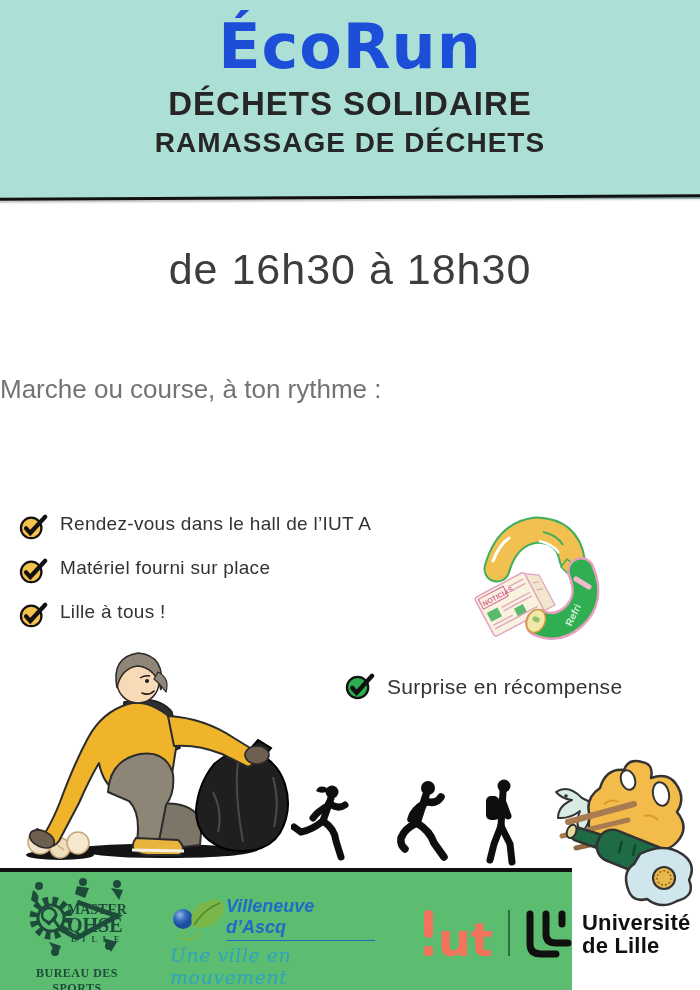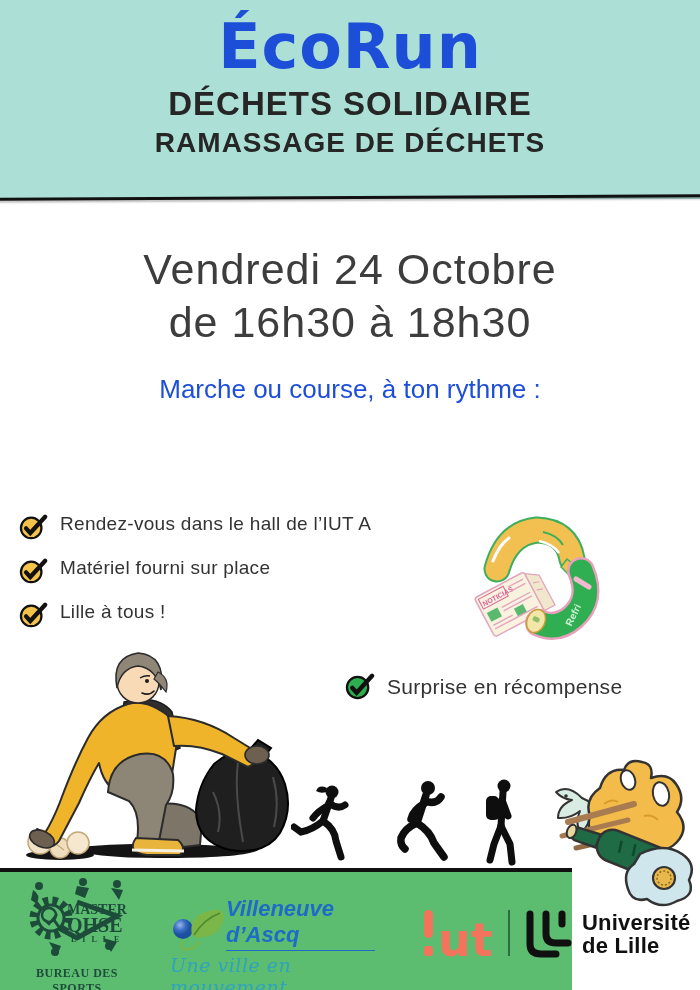--- a/index.html
+++ b/index.html
@@ -14,22 +14,22 @@
             font-size:62px; color:#1d4ed8; letter-spacing:1px; margin-top:10px; }
   .header .sub1 { font-weight:700; font-size:33px; color:#262626; letter-spacing:1px; margin-top:2px; }
   .header .sub2 { font-weight:700; font-size:28px; color:#262626; letter-spacing:1px; margin-top:4px; }
   .header-rule { position:absolute; left:-4px; top:196px; width:708px; height:3px;
             background:#111; transform:rotate(-0.3deg);
             box-shadow:0 2px 2px rgba(0,0,0,0.25); }
 
   
   .date-block { position:absolute; left:0; top:243px; width:700px; text-align:center;
             font-size:43px; line-height:53px; color:#3d3d3d; letter-spacing:1px; }
-  .tagline-block { position:absolute; left:0; top:365px; width:700px; text-align:center;
-            font-size:26px; line-height:49px; color:#1d4ed8; }
+  .tagline-block { position:absolute; left:0; top:365px; width:700px; text-align:left;
+            font-size:26px; line-height:49px; color:#737373; }
 
   
   .checklist { position:absolute; left:18px; top:513px; }
   .check-row { display:flex; align-items:flex-start; height:28px; margin-bottom:16px; }
   .check-row svg { width:32px; height:28px; flex:0 0 auto; }
   .check-row .lbl { font-size:19px; color:#333; margin-left:10px; letter-spacing:0.3px; }
 
   .reward-row { position:absolute; left:344px; top:672px; display:flex; align-items:center; }
   .reward-row svg { width:33px; height:29px; }
   .reward-row .lbl { font-size:21px; color:#333; margin-left:10px; letter-spacing:0.3px; }
@@ -46,21 +46,21 @@
   
   .footer { position:absolute; left:0; top:868px; width:572px; height:122px;
             background:#5CBD70; border-top:4px solid #111; }
   .qhse { position:absolute; left:12px; top:4px; width:130px; text-align:center; }
   .qhse svg { width:104px; height:88px; }
   .qhse .caption { font-family:"Liberation Serif", serif; font-weight:700;
             font-size:12px; color:#1D4C3A; letter-spacing:0.5px; margin-top:-2px; }
   .villeneuve { position:absolute; left:170px; top:24px; width:205px; }
   .villeneuve .toprow { display:flex; align-items:flex-end; }
   .villeneuve .mark { width:56px; height:44px; flex:0 0 auto; }
-  .villeneuve .name { font-style:italic; font-weight:700; font-size:22px;
+  .villeneuve .name { font-style:italic; font-weight:700; font-size:18px;
             color:#1F6BC8; padding-bottom:2px; border-bottom:1.5px solid #1F6BC8; }
   .villeneuve .slogan { font-family:"DejaVu Serif", serif; font-style:italic;
             font-size:19px; color:#2FA3BE; margin-top:3px; letter-spacing:0.5px; }
   .iut-logo { position:absolute; left:420px; top:36px; width:75px; height:52px; }
   .footer-divider { position:absolute; left:508px; top:38px; width:2px; height:46px;
             background:rgba(10,40,25,0.55); }
   .univ { position:absolute; left:522px; top:38px; display:flex; align-items:center; }
   .univ svg { width:52px; height:48px; }
   .univ .txt { margin-left:8px; font-size:22px; line-height:23px; color:#101010;
             font-weight:700; letter-spacing:0.2px; }
@@ -71,21 +71,20 @@
 <div class="poster">
 
   <div class="header">
     <div class="title">ÉcoRun</div>
     <div class="sub1">DÉCHETS SOLIDAIRE</div>
     <div class="sub2">RAMASSAGE DE DÉCHETS</div>
   </div>
   <div class="header-rule"></div>
 
   <div class="date-block">
-    <div>Vendredi 24 Octobre</div>
     <div>de 16h30 à 18h30</div>
   </div>
   <div class="tagline-block">
     <div>Marche ou course, à ton rythme :</div>
   </div>
 
   <div class="checklist">
     <div class="check-row">
       <svg viewBox="0 0 34 30">
         <circle cx="14" cy="16" r="11" fill="#F5C24B" stroke="#111" stroke-width="2.4"></circle>

